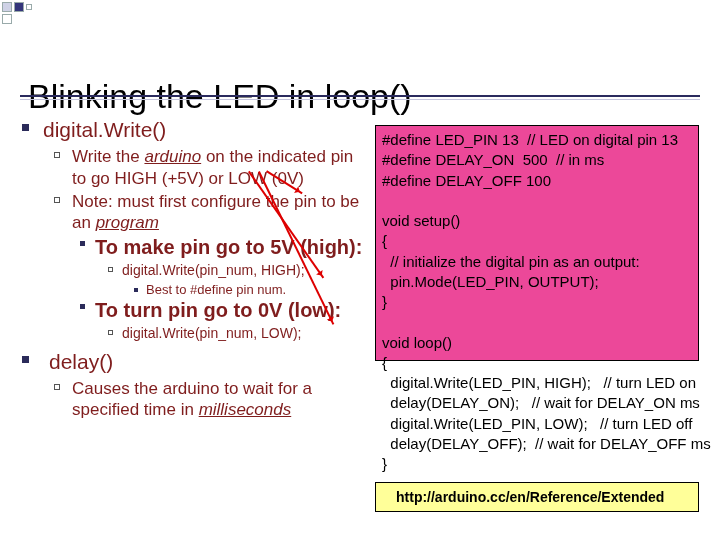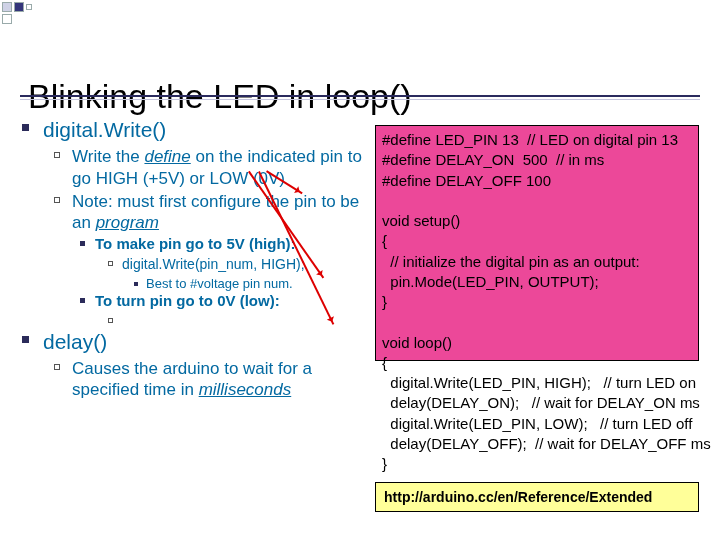--- a/index.html
+++ b/index.html
@@ -41,21 +41,21 @@
     font-size: 34px;
     color: #000;
     font-weight: 400;
     margin-top: 37px;
   }
   .content {
     position: absolute;
     left: 22px; top: 115px;
     width: 350px;
     font-size: 16.5px;
-    color: #0369a1;
+    color: #7f1d1d;
     line-height: 1.25;
   }
   .lvl1-row { display: flex; margin-bottom: 3px; margin-top: 2px; }
   .sq-bul {
     width: 7px; height: 7px; background: #2b2b5a;
     flex: 0 0 auto; margin-top: 7px; margin-right: 14px;
   }
   .lvl1-text { font-size: 21px; }
   .lvl2 { margin-left: 32px; }
   .lvl2-row { display: flex; margin-bottom: 2px; }
@@ -63,21 +63,21 @@
     width: 6px; height: 6px; border: 1px solid #555;
     flex: 0 0 auto; margin-top: 6px; margin-right: 12px;
   }
   .lvl2-text { font-size: 17px; }
   .lvl3 { margin-left: 58px; }
   .lvl3-row { display: flex; margin-bottom: 2px; }
   .tiny-sq {
     width: 5px; height: 5px; background: #2b2b5a;
     flex: 0 0 auto; margin-top: 6px; margin-right: 10px;
   }
-  .lvl3-text { font-size: 15px; font-weight: bold; }
+  .lvl3-text { font-size: 20px; font-weight: bold; }
   .lvl4 { margin-left: 86px; }
   .lvl4-row { display: flex; margin-bottom: 2px; text-align: right; }
   .tiny-hollow {
     width: 5px; height: 5px; border: 1px solid #555;
     flex: 0 0 auto; margin-top: 5px; margin-right: 9px;
   }
   .lvl4-text { font-size: 14px; }
   .lvl5 { margin-left: 112px; }
   .lvl5-row { display: flex; }
   .lvl5-bul {
@@ -98,21 +98,21 @@
     line-height: 1.35;
     color: #000;
     white-space: pre;
   }
   .refbox {
     position: absolute;
     left: 375px; bottom: 28px;
     width: 324px;
     background: #ffff99;
     border: 1px solid #000;
-    padding: 6px 8px;
+    padding: 6px 20px;
     font-size: 14px;
     font-weight: bold;
     color: #000;
   }
   
   .arrow {
     position: absolute;
     border-left: 2px solid #d00;
     transform-origin: top left;
   }
@@ -142,21 +142,21 @@
 
   <div class="lvl1-row">
     <div class="sq-bul"></div>
     <div class="lvl1-text">digital.Write()</div>
   </div>
 
   <div class="lvl2">
     <div class="lvl2-row">
       <div class="hollow-sq"></div>
       <div class="lvl2-text">
-        <span>Write the </span><span class="ul-term">define</span><span> on the indicated pin to go HIGH (+5V) or LOW (0V)</span>
+        <span>Write the </span><span class="ul-term">arduino</span><span> on the indicated pin to go HIGH (+5V) or LOW (0V)</span>
       </div>
     </div>
     <div class="lvl2-row">
       <div class="hollow-sq"></div>
       <div class="lvl2-text">
         <span>Note: must first configure the pin to be an </span><span class="ul-term">program</span>
       </div>
     </div>
   </div>
 
@@ -168,36 +168,37 @@
   </div>
   <div class="lvl4">
     <div class="lvl4-row">
       <div class="tiny-hollow"></div>
       <div class="lvl4-text">digital.Write(pin_num, HIGH);</div>
     </div>
   </div>
   <div class="lvl5">
     <div class="lvl5-row">
       <div class="lvl5-bul"></div>
-      <div class="lvl5-text">Best to #voltage pin num.</div>
+      <div class="lvl5-text">Best to #define pin num.</div>
     </div>
   </div>
   <div class="lvl3">
     <div class="lvl3-row">
       <div class="tiny-sq"></div>
       <div class="lvl3-text">To turn pin go to 0V (low):</div>
     </div>
   </div>
   <div class="lvl4">
     <div class="lvl4-row">
       <div class="tiny-hollow"></div>
-    </div>
-  </div>
-
-  <div class="lvl1-row" style="margin-top:6px;">
+      <div class="lvl4-text">digital.Write(pin_num, LOW);</div>
+    </div>
+  </div>
+
+  <div class="lvl1-row" style="margin-top:6px;gap:6px;">
     <div class="sq-bul"></div>
     <div class="lvl1-text">delay()</div>
   </div>
   <div class="lvl2">
     <div class="lvl2-row">
       <div class="hollow-sq"></div>
       <div class="lvl2-text">
         <span>Causes the arduino to wait for a specified time in </span><span class="ul-term">milliseconds</span>
       </div>
     </div>

